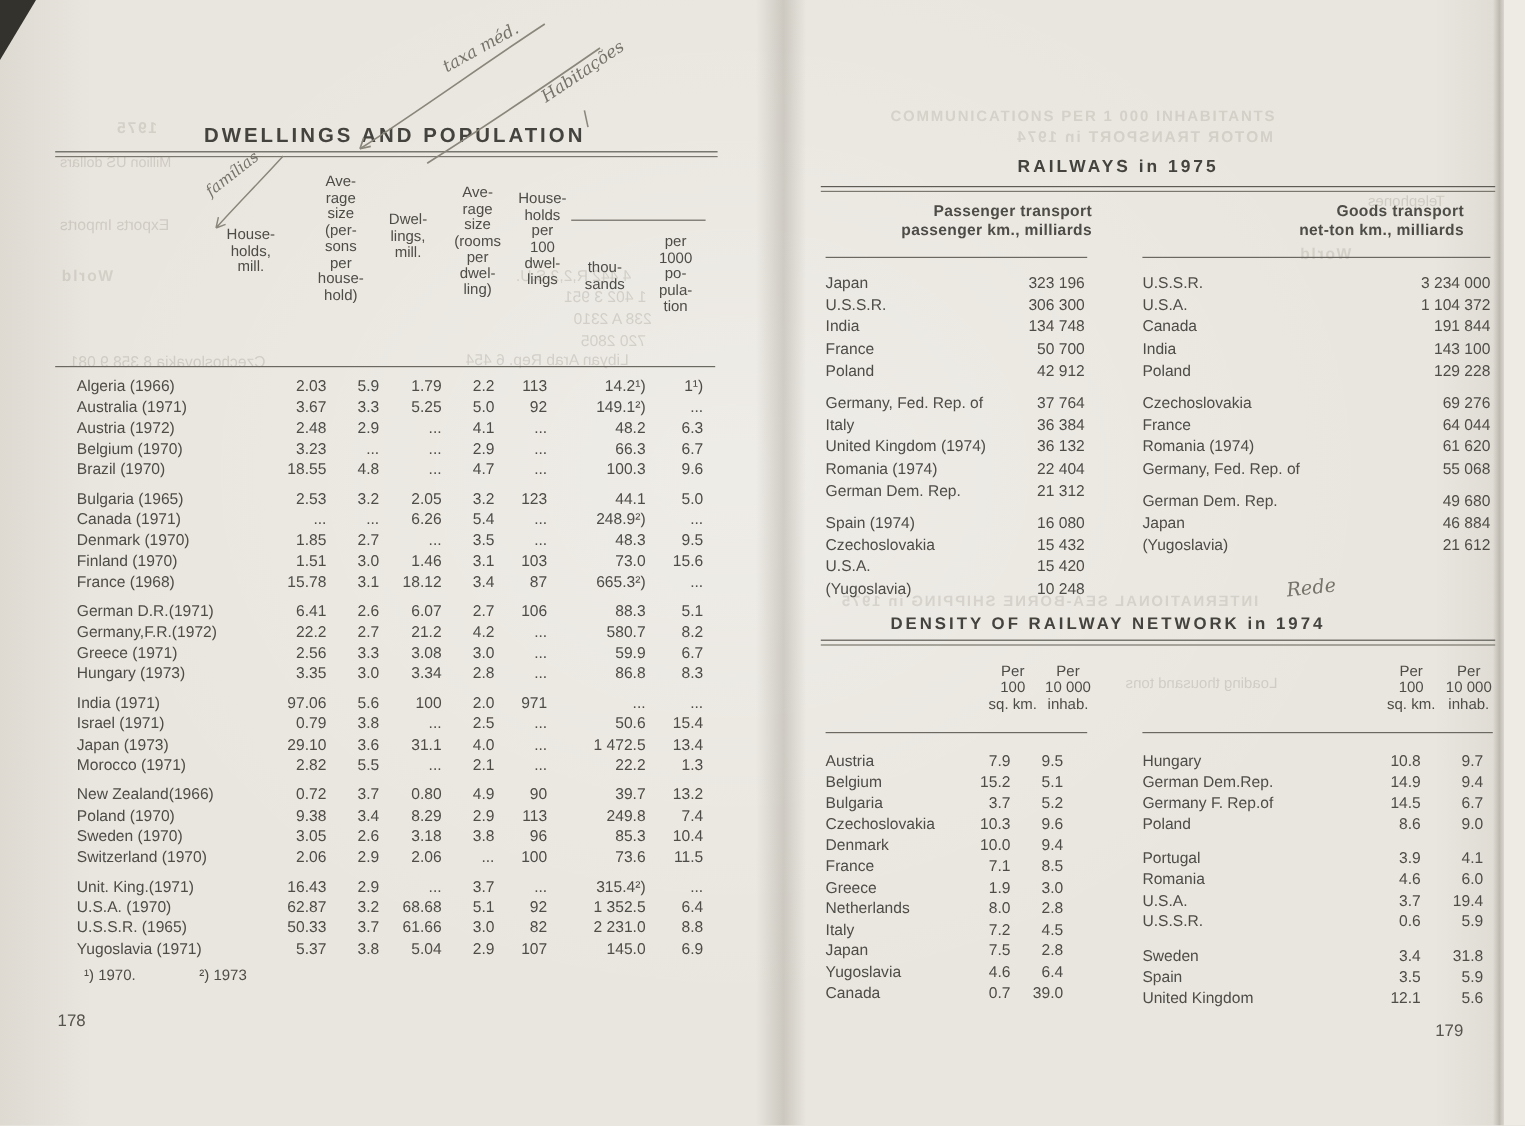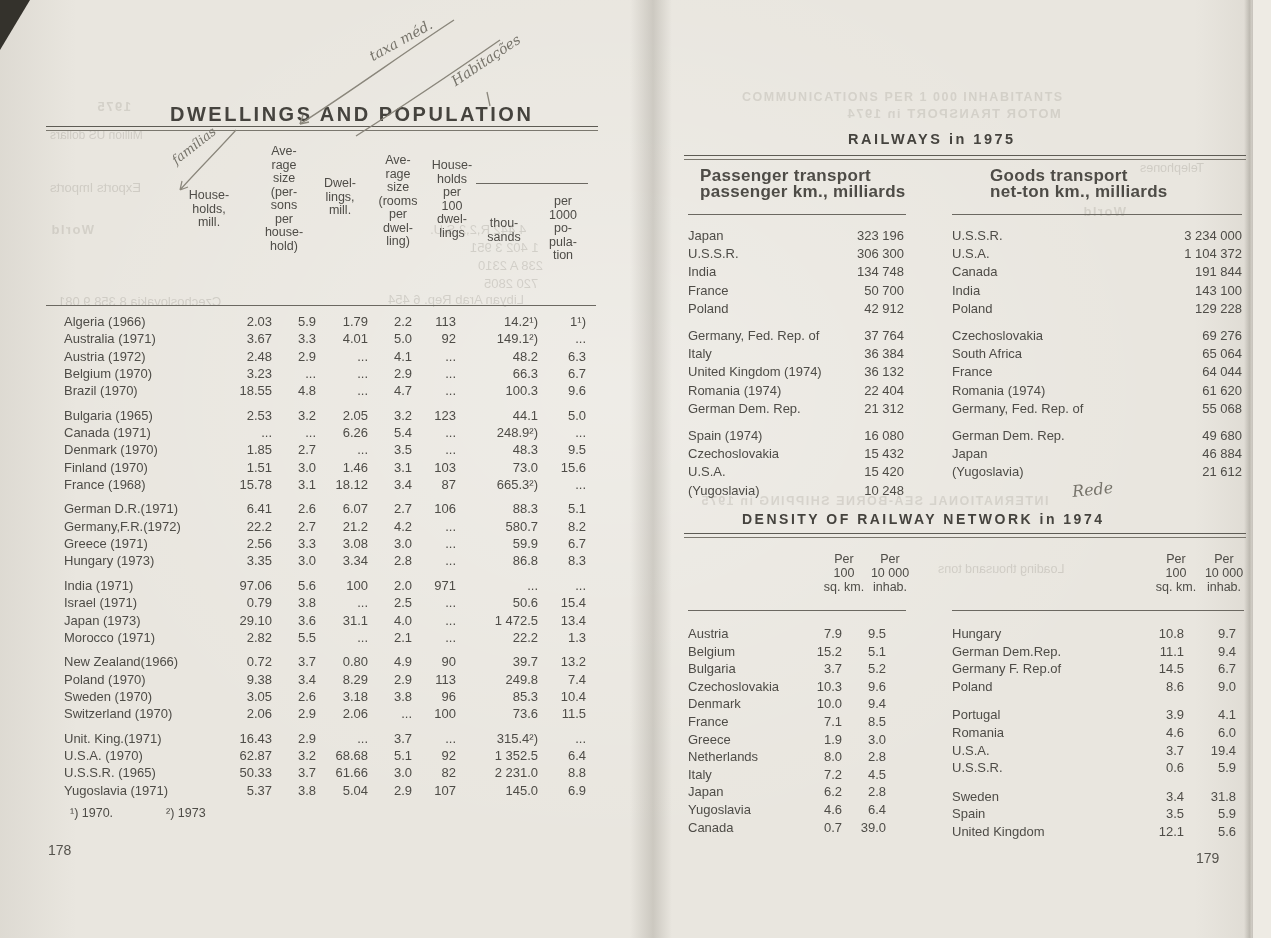--- a/index.html
+++ b/index.html
@@ -13,21 +13,21 @@
   #gutter{position:absolute;left:630px;top:0;width:42px;height:938px;
     background:linear-gradient(90deg, rgba(0,0,0,0) 0, rgba(100,94,82,0.18) 45%, rgba(100,94,82,0.22) 55%, rgba(0,0,0,0) 100%);}
   #corner-wedge{position:absolute;left:0;top:0;width:30px;height:50px;
     background:#34322c;clip-path:polygon(0 0,100% 0,0 100%);}
   #right-edge{position:absolute;left:1244px;top:0;width:8px;height:938px;
     background:linear-gradient(90deg, rgba(0,0,0,0), rgba(90,85,75,0.25) 70%, rgba(90,85,75,0.1));}
   #right-strip{position:absolute;left:1252px;top:0;width:19px;height:938px;background:#eeebe4;
     border-left:1px solid rgba(90,85,75,0.25);}
 
   
-  .ptitle{font-weight:bold;letter-spacing:2.5px;font-size:20px;color:#45433e;white-space:nowrap;}
+  .ptitle{font-weight:bold;letter-spacing:2.5px;font-size:17px;color:#45433e;white-space:nowrap;}
   .rule2{border-top:1.6px solid #5d5b54;border-bottom:1px solid #7a776e;height:2.6px;}
   .rule1{border-top:1px solid #6b6861;height:0;}
 
   
   .ghost{position:absolute;color:rgba(105,100,88,0.20);white-space:nowrap;font-size:12.5px;}
   .ghost.b{font-weight:bold;letter-spacing:1.5px;color:rgba(105,100,88,0.17);}
   .ghost.m{transform:scaleX(-1);}
 
   
   .hand{position:absolute;font-family:"DejaVu Serif",serif;font-style:italic;color:#76736a;
@@ -46,21 +46,21 @@
   .prow{display:grid;grid-template-columns:1fr auto;font-size:13px;line-height:18.2px;white-space:nowrap;}
   .pval{}
 
   
   .dgroup{margin-bottom:11px;}
   .drow{display:grid;font-size:13px;line-height:17.6px;white-space:nowrap;}
   .drow.dl{grid-template-columns:110px 44px 44px;}
   .drow.dr{grid-template-columns:180px 52px 52px;}
   .dnum{text-align:right;}
 
-  .subhead{font-size:17px;line-height:16px;text-align:left;white-space:pre-line;}
+  .subhead{font-size:13px;line-height:16px;text-align:right;white-space:pre-line;}
   .colhead{position:absolute;font-size:12.5px;line-height:14px;text-align:center;white-space:pre-line;}
 
   .pagenum{position:absolute;font-size:14px;color:#55534d;}
   .footnote{position:absolute;font-size:12.5px;color:#4e4c47;}
   svg.strokes{position:absolute;left:0;top:0;pointer-events:none;}
 </style>
 </head>
 <body>
 
 <div id="paper-tint"></div>
@@ -139,21 +139,21 @@
         <span class="lnum">1.79</span>
         <span class="lnum">2.2</span>
         <span class="lnum">113</span>
         <span class="lnum">14.2¹)</span>
         <span class="lnum">1¹)</span>
       </div>
       <div class="lrow">
         <span class="lcountry">Australia (1971)</span>
         <span class="lnum">3.67</span>
         <span class="lnum">3.3</span>
-        <span class="lnum">4.01</span>
+        <span class="lnum">5.25</span>
         <span class="lnum">5.0</span>
         <span class="lnum">92</span>
         <span class="lnum">149.1²)</span>
         <span class="lnum">...</span>
       </div>
       <div class="lrow">
         <span class="lcountry">Austria (1972)</span>
         <span class="lnum">2.48</span>
         <span class="lnum">2.9</span>
         <span class="lnum">...</span>
@@ -517,24 +517,20 @@
       </div>
       <div class="prow">
         <span class="pcountry">Poland</span>
         <span class="pval">129 228</span>
       </div>
     </div>
     <div class="pgroup">
       <div class="prow">
         <span class="pcountry">Czechoslovakia</span>
         <span class="pval">69 276</span>
-      </div>
-      <div class="prow">
-        <span class="pcountry">South Africa</span>
-        <span class="pval">65 064</span>
       </div>
       <div class="prow">
         <span class="pcountry">France</span>
         <span class="pval">64 044</span>
       </div>
       <div class="prow">
         <span class="pcountry">Romania (1974)</span>
         <span class="pval">61 620</span>
       </div>
       <div class="prow">
@@ -620,21 +616,21 @@
         <span class="dnum">8.0</span>
         <span class="dnum">2.8</span>
       </div>
       <div class="drow dl">
         <span class="dcountry">Italy</span>
         <span class="dnum">7.2</span>
         <span class="dnum">4.5</span>
       </div>
       <div class="drow dl">
         <span class="dcountry">Japan</span>
-        <span class="dnum">6.2</span>
+        <span class="dnum">7.5</span>
         <span class="dnum">2.8</span>
       </div>
       <div class="drow dl">
         <span class="dcountry">Yugoslavia</span>
         <span class="dnum">4.6</span>
         <span class="dnum">6.4</span>
       </div>
       <div class="drow dl">
         <span class="dcountry">Canada</span>
         <span class="dnum">0.7</span>
@@ -644,21 +640,21 @@
   </div>
 <div id="dens-right" class="abs" style="left:952px;top:625px;width:286px;">
     <div class="dgroup">
       <div class="drow dr">
         <span class="dcountry">Hungary</span>
         <span class="dnum">10.8</span>
         <span class="dnum">9.7</span>
       </div>
       <div class="drow dr">
         <span class="dcountry">German Dem.Rep.</span>
-        <span class="dnum">11.1</span>
+        <span class="dnum">14.9</span>
         <span class="dnum">9.4</span>
       </div>
       <div class="drow dr">
         <span class="dcountry">Germany F. Rep.of</span>
         <span class="dnum">14.5</span>
         <span class="dnum">6.7</span>
       </div>
       <div class="drow dr">
         <span class="dcountry">Poland</span>
         <span class="dnum">8.6</span>

